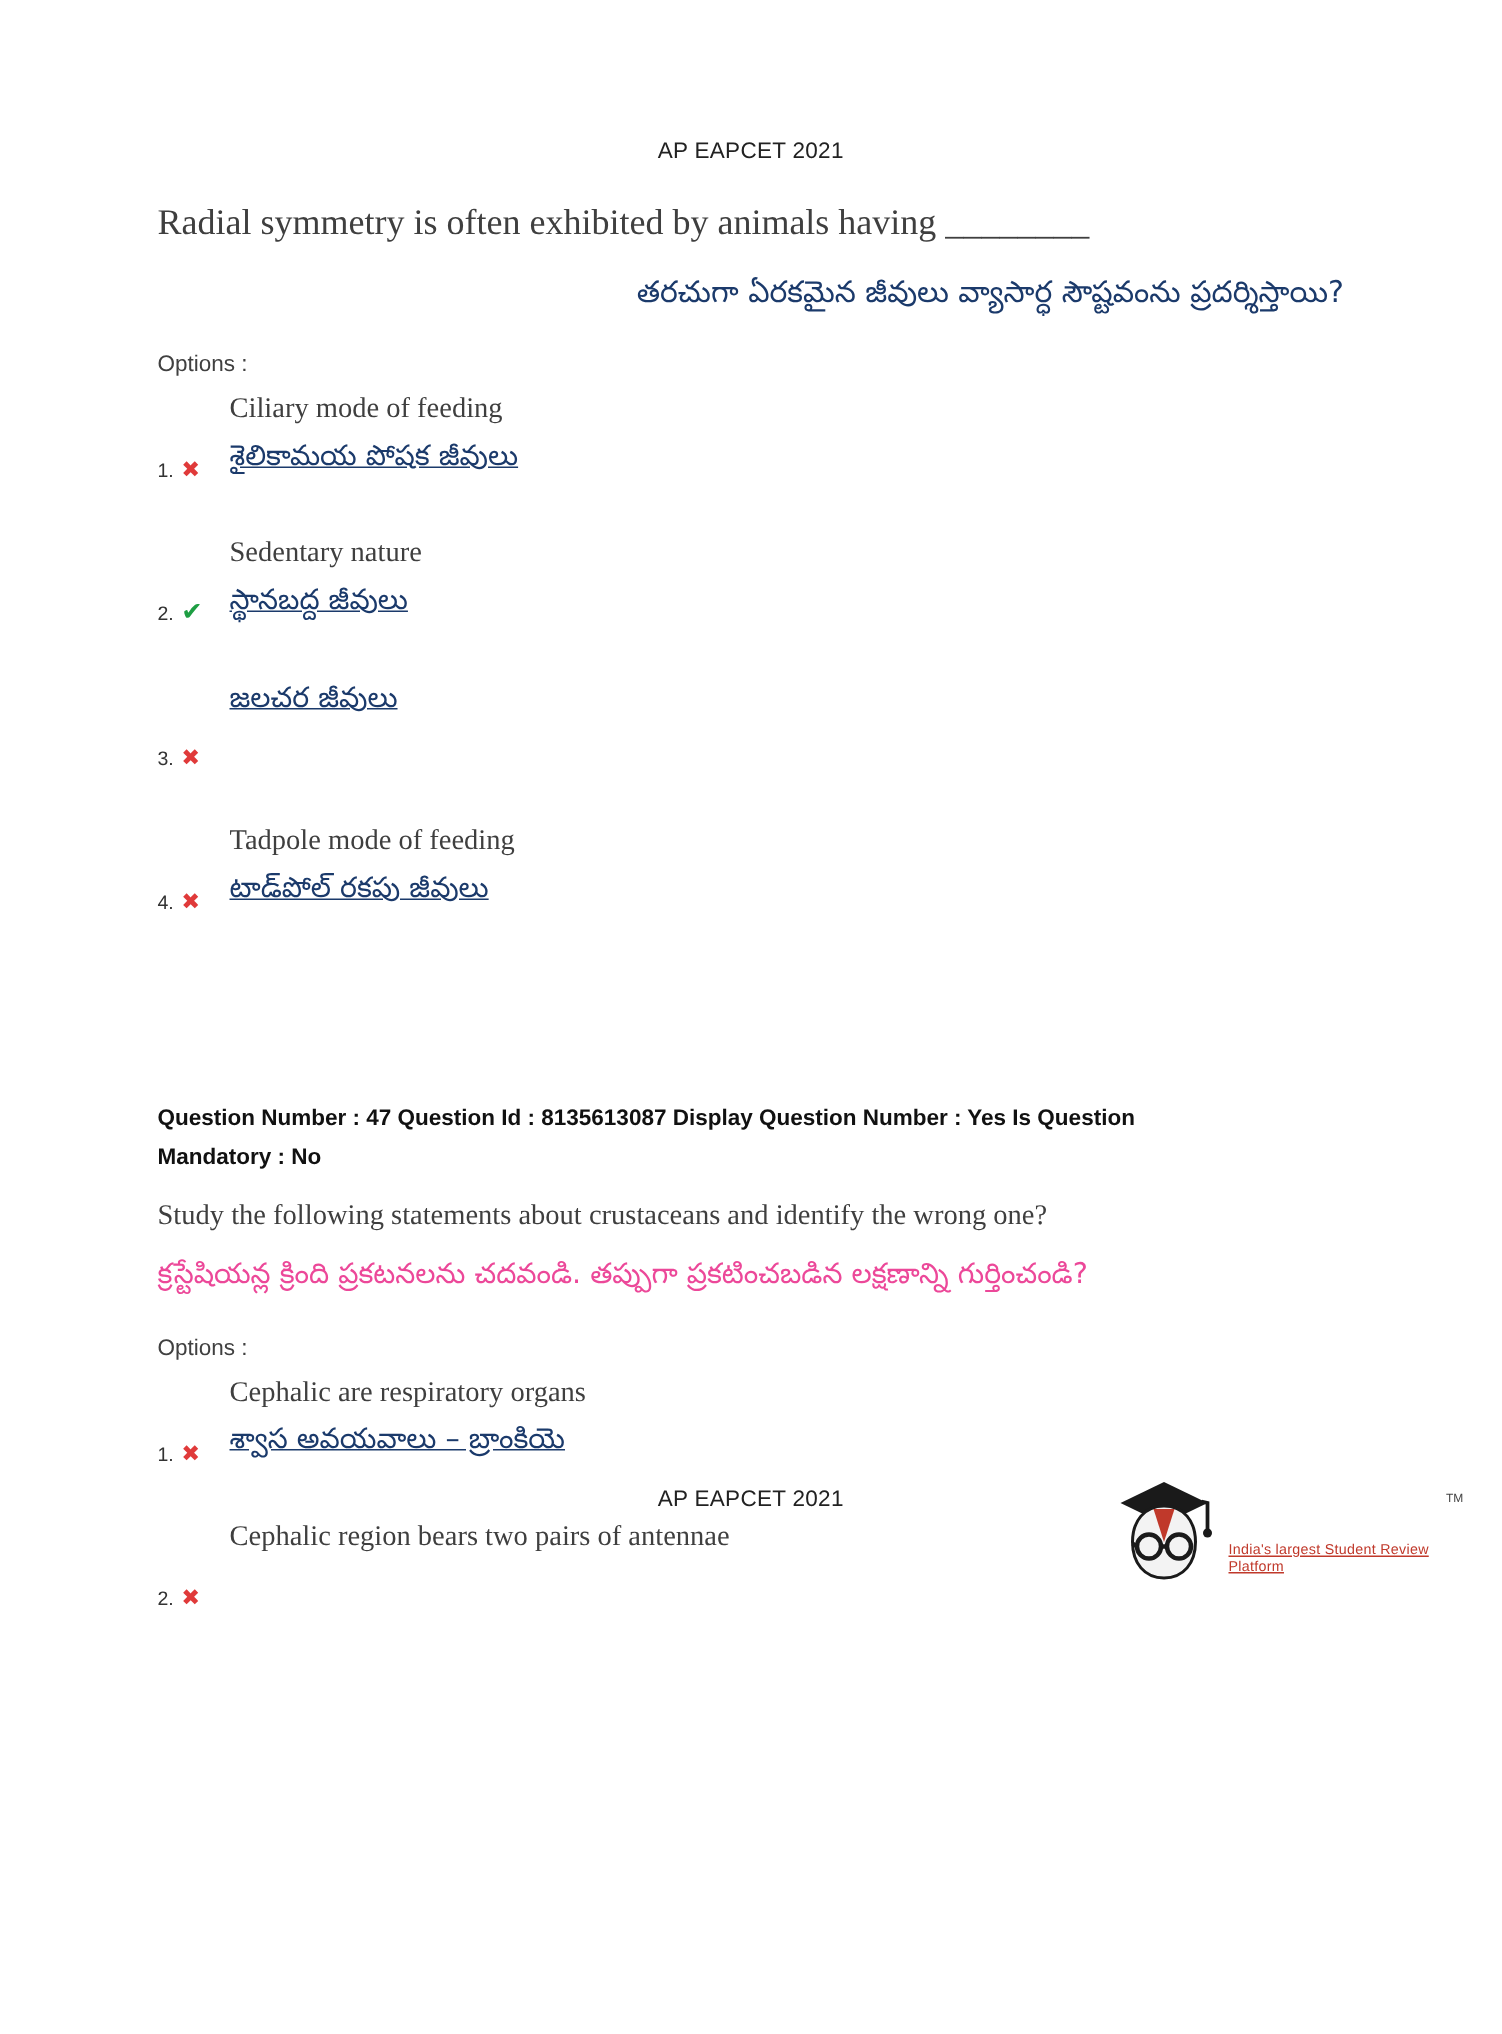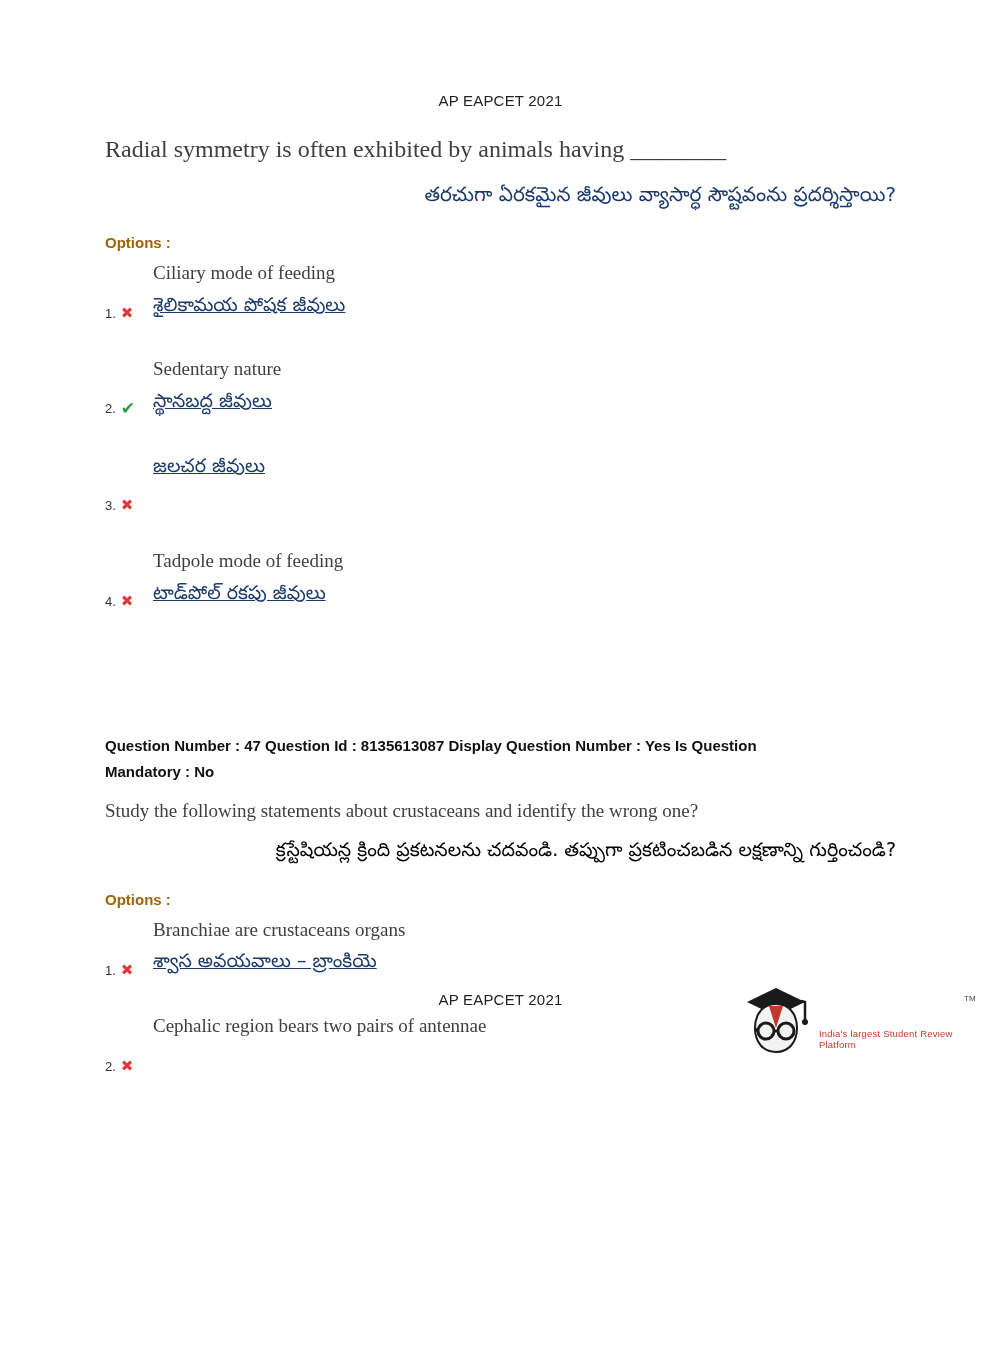--- a/index.html
+++ b/index.html
@@ -49,22 +49,22 @@
   .q-stem-te {
     font-family: "DejaVu Sans", sans-serif;
     font-size: 20px;
     color: #1b3a6b;
     margin-top: 16px;
     line-height: 1.35;
     text-align: right;
   }
   .options-label {
     font-size: 15px;
-    font-weight: bold;
-    color: #a16207;
+    font-weight: normal;
+    color: #404040;
     margin-top: 26px;
   }
   .opt-list {
     margin-top: 10px;
   }
   .opt {
     position: relative;
     min-height: 78px;
     padding-left: 48px;
     margin-bottom: 18px;
@@ -117,23 +117,22 @@
   .block-gap { height: 88px; }
   .q2-stem-en {
     font-family: "Liberation Serif", serif;
     font-size: 19px;
     color: #3f3f3f;
     margin-top: 14px;
   }
   .q2-stem-te {
     font-family: "DejaVu Sans", sans-serif;
     font-size: 19px;
-    color: #000000;
+    color: #ec4899;
     margin-top: 16px;
-    text-align: right;
   }
   .logo {
     position: absolute;
     right: 22px;
     bottom: 40px;
     width: 240px;
     height: 86px;
   }
   .logo-text {
     position: absolute;
@@ -152,20 +151,21 @@
     color: #444;
     text-align: right;
   }
   .logo-sub {
     position: absolute;
     left: 80px;
     top: 54px;
     font-size: 9.5px;
     color: #c0392b;
     letter-spacing: 0.2px;
+    text-decoration: underline;
   }
   .logo-mark {
     position: absolute;
     left: 0;
     top: 2px;
     width: 74px;
     height: 78px;
   }
 </style>
 </head>
@@ -229,21 +229,21 @@
 
   <div class="options-label">Options :</div>
 
   <div class="opt-list">
 
     <div class="opt">
       <div class="opt-marker">
         <span class="opt-num">1.</span>
         <span class="mark-wrong">✖</span>
       </div>
-      <div class="opt-en">Branchiae are crustaceans organs</div>
+      <div class="opt-en">Cephalic are respiratory organs</div>
       <div class="opt-te">శ్వాస అవయవాలు – బ్రాంకియె</div>
     </div>
 
     <div class="opt">
       <div class="opt-marker">
         <span class="opt-num">2.</span>
         <span class="mark-wrong">✖</span>
       </div>
       <div class="opt-en">Cephalic region bears two pairs of antennae</div>
     </div>

